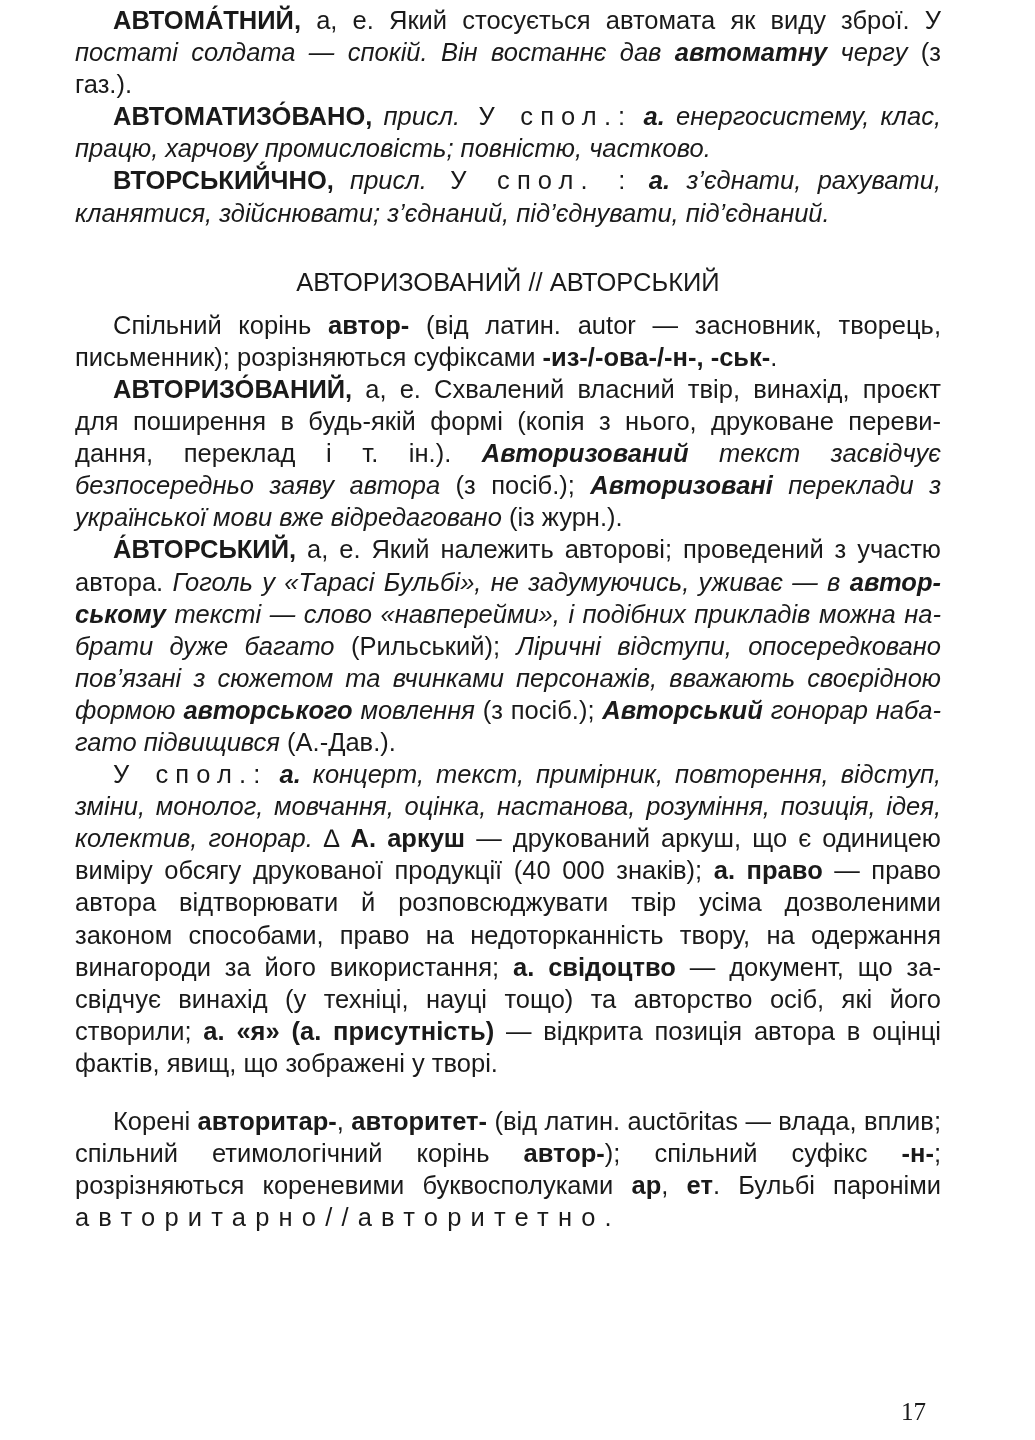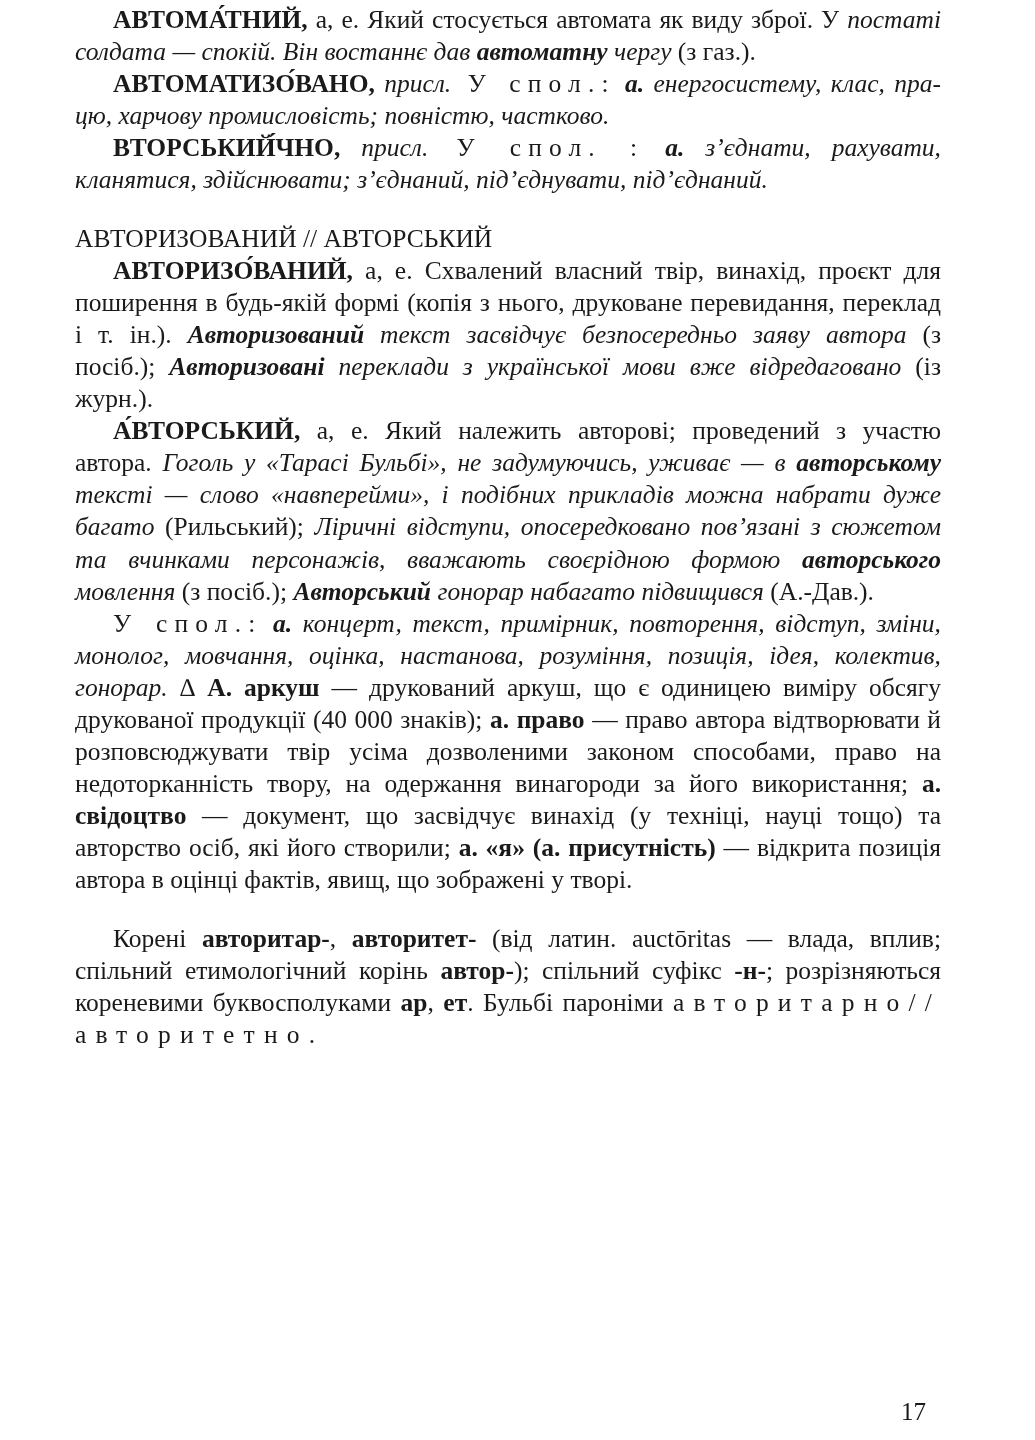--- a/index.html
+++ b/index.html
@@ -1,24 +1,24 @@
 <!DOCTYPE html>
 <html><head>
 <meta charset="utf-8">
 <style>
   html, body { margin: 0; padding: 0; background: #ffffff; }
   body { width: 1035px; height: 1440px; position: relative; overflow: hidden; }
   .page {
     position: absolute; left: 75px; top: 4px; width: 866px;
-    font-family: Liberation Serif, serif;
+    font-family: Liberation Sans, sans-serif;
     font-size: 25.5px; line-height: 32.1px; color: #1a1a1a;
     text-align: justify; hyphens: manual;
   }
   .p { margin: 0; text-indent: 38px; }
-  .head { text-align: left; text-indent: 0; margin: 0; }
+  .head { text-align: center; text-indent: 0; margin: 11px; }
   .gap { height: 26px; }
   .gap2 { height: 26px; }
   b, .b { font-weight: bold; }
   i, .i { font-style: italic; }
   .sp { letter-spacing: 0.28em; }
   .sp2 { letter-spacing: 0.36em; }
   .pagenum {
     position: absolute; right: 109px; top: 1398px;
     font-family: "Liberation Serif", "DejaVu Serif", serif;
     font-size: 25px; color: #1a1a1a;
@@ -31,20 +31,21 @@
 
   <p class="p"><b>АВТОМА́ТНИЙ,</b><span> а, е. </span><span>Який стосується автомата як виду зброї. У </span><i>постаті солдата — спокій. Він востаннє дав </i><b class="i">автоматну</b><i> чергу</i><span> (з газ.).</span></p>
 
   <p class="p"><b>АВТОМАТИЗО́ВАНО,</b><i> присл.</i><span class="sp"> У спол.:</span><b class="i"> а.</b><i> енергосистему, клас, пра­цю, харчову промисловість; повністю, частково.</i></p>
 
   <p class="p"><b>ВТОРСЬКИЙ́ЧНО,</b><i> присл.</i><span class="sp"> У спол. :</span><b class="i"> а.</b><i> з’єднати, рахувати, кланяти­ся, здійснювати; з’єднаний, під’єднувати, під’єднаний.</i></p>
 
   <div class="gap"></div>
 
   <p class="head">АВТОРИЗОВАНИЙ // АВТОРСЬКИЙ</p>
+  <p class="p"><span>Спільний корінь </span><b>автор-</b><span> (від латин. autor — засновник, творець, письменник); розрізняються суфіксами </span><b>-из-/-ова-/-н-, -ськ-</b><span>.</span></p>
 
   <p class="p"><b>АВТОРИЗО́ВАНИЙ,</b><span> а, е. Схвалений власний твір, винахід, проєкт для поширення в будь-якій формі (копія з нього, друковане переви­дання, переклад і т. ін.). </span><b class="i">Авторизований</b><i> текст засвідчує безпосередньо заяву автора</i><span> (з посіб.); </span><b class="i">Авторизовані</b><i> переклади з української мови вже відредаговано</i><span> (із журн.).</span></p>
 
   <p class="p"><b>А́ВТОРСЬКИЙ,</b><span> а, е. Який належить авторові; проведений з участю автора. </span><i>Гоголь у «Тарасі Бульбі», не задумуючись, уживає — в </i><b class="i">автор­ському</b><i> тексті — слово «навперейми», і подібних прикладів можна на­брати дуже багато</i><span> (Рильський); </span><i>Ліричні відступи, опосередковано пов’язані з сюжетом та вчинками персонажів, вважають своєрідною формою </i><b class="i">авторського</b><i> мовлення</i><span> (з посіб.); </span><b class="i">Авторський</b><i> гонорар наба­гато підвищився</i><span> (А.-Дав.).</span></p>
   <p class="p"><span class="sp">У спол.:</span><b class="i"> а.</b><i> концерт, текст, примірник, повторення, відступ, змі­ни, монолог, мовчання, оцінка, настанова, розуміння, позиція, ідея, ко­лектив, гонорар.</i><span> ∆ </span><b>А. аркуш</b><span> — друкований аркуш, що є одиницею виміру обсягу друкованої продукції (40 000 знаків); </span><b>а. право</b><span> — право автора відтворювати й розповсюджувати твір усіма дозволеними законом способами, право на недоторканність твору, на одержання винагороди за його використання; </span><b>а. свідоцтво</b><span> — документ, що за­свідчує винахід (у техніці, науці тощо) та авторство осіб, які його створили; </span><b>а. «я» (а. присутність)</b><span> — відкрита позиція автора в оцінці фактів, явищ, що зображені у творі.</span></p>
 
   <div class="gap2"></div>
 
   <p class="p"><span>Корені </span><b>авторитар-</b><span>, </span><b>авторитет-</b><span> (від латин. auctōritas — влада, вплив; спільний етимологічний корінь </span><b>автор-</b><span>); спільний суфікс </span><b>-н-</b><span>; розрізняються кореневими буквосполуками </span><b>ар</b><span>, </span><b>ет</b><span>. Бульбі пароніми </span><span class="sp2">авторитарно//авторитетно.</span></p>
 

